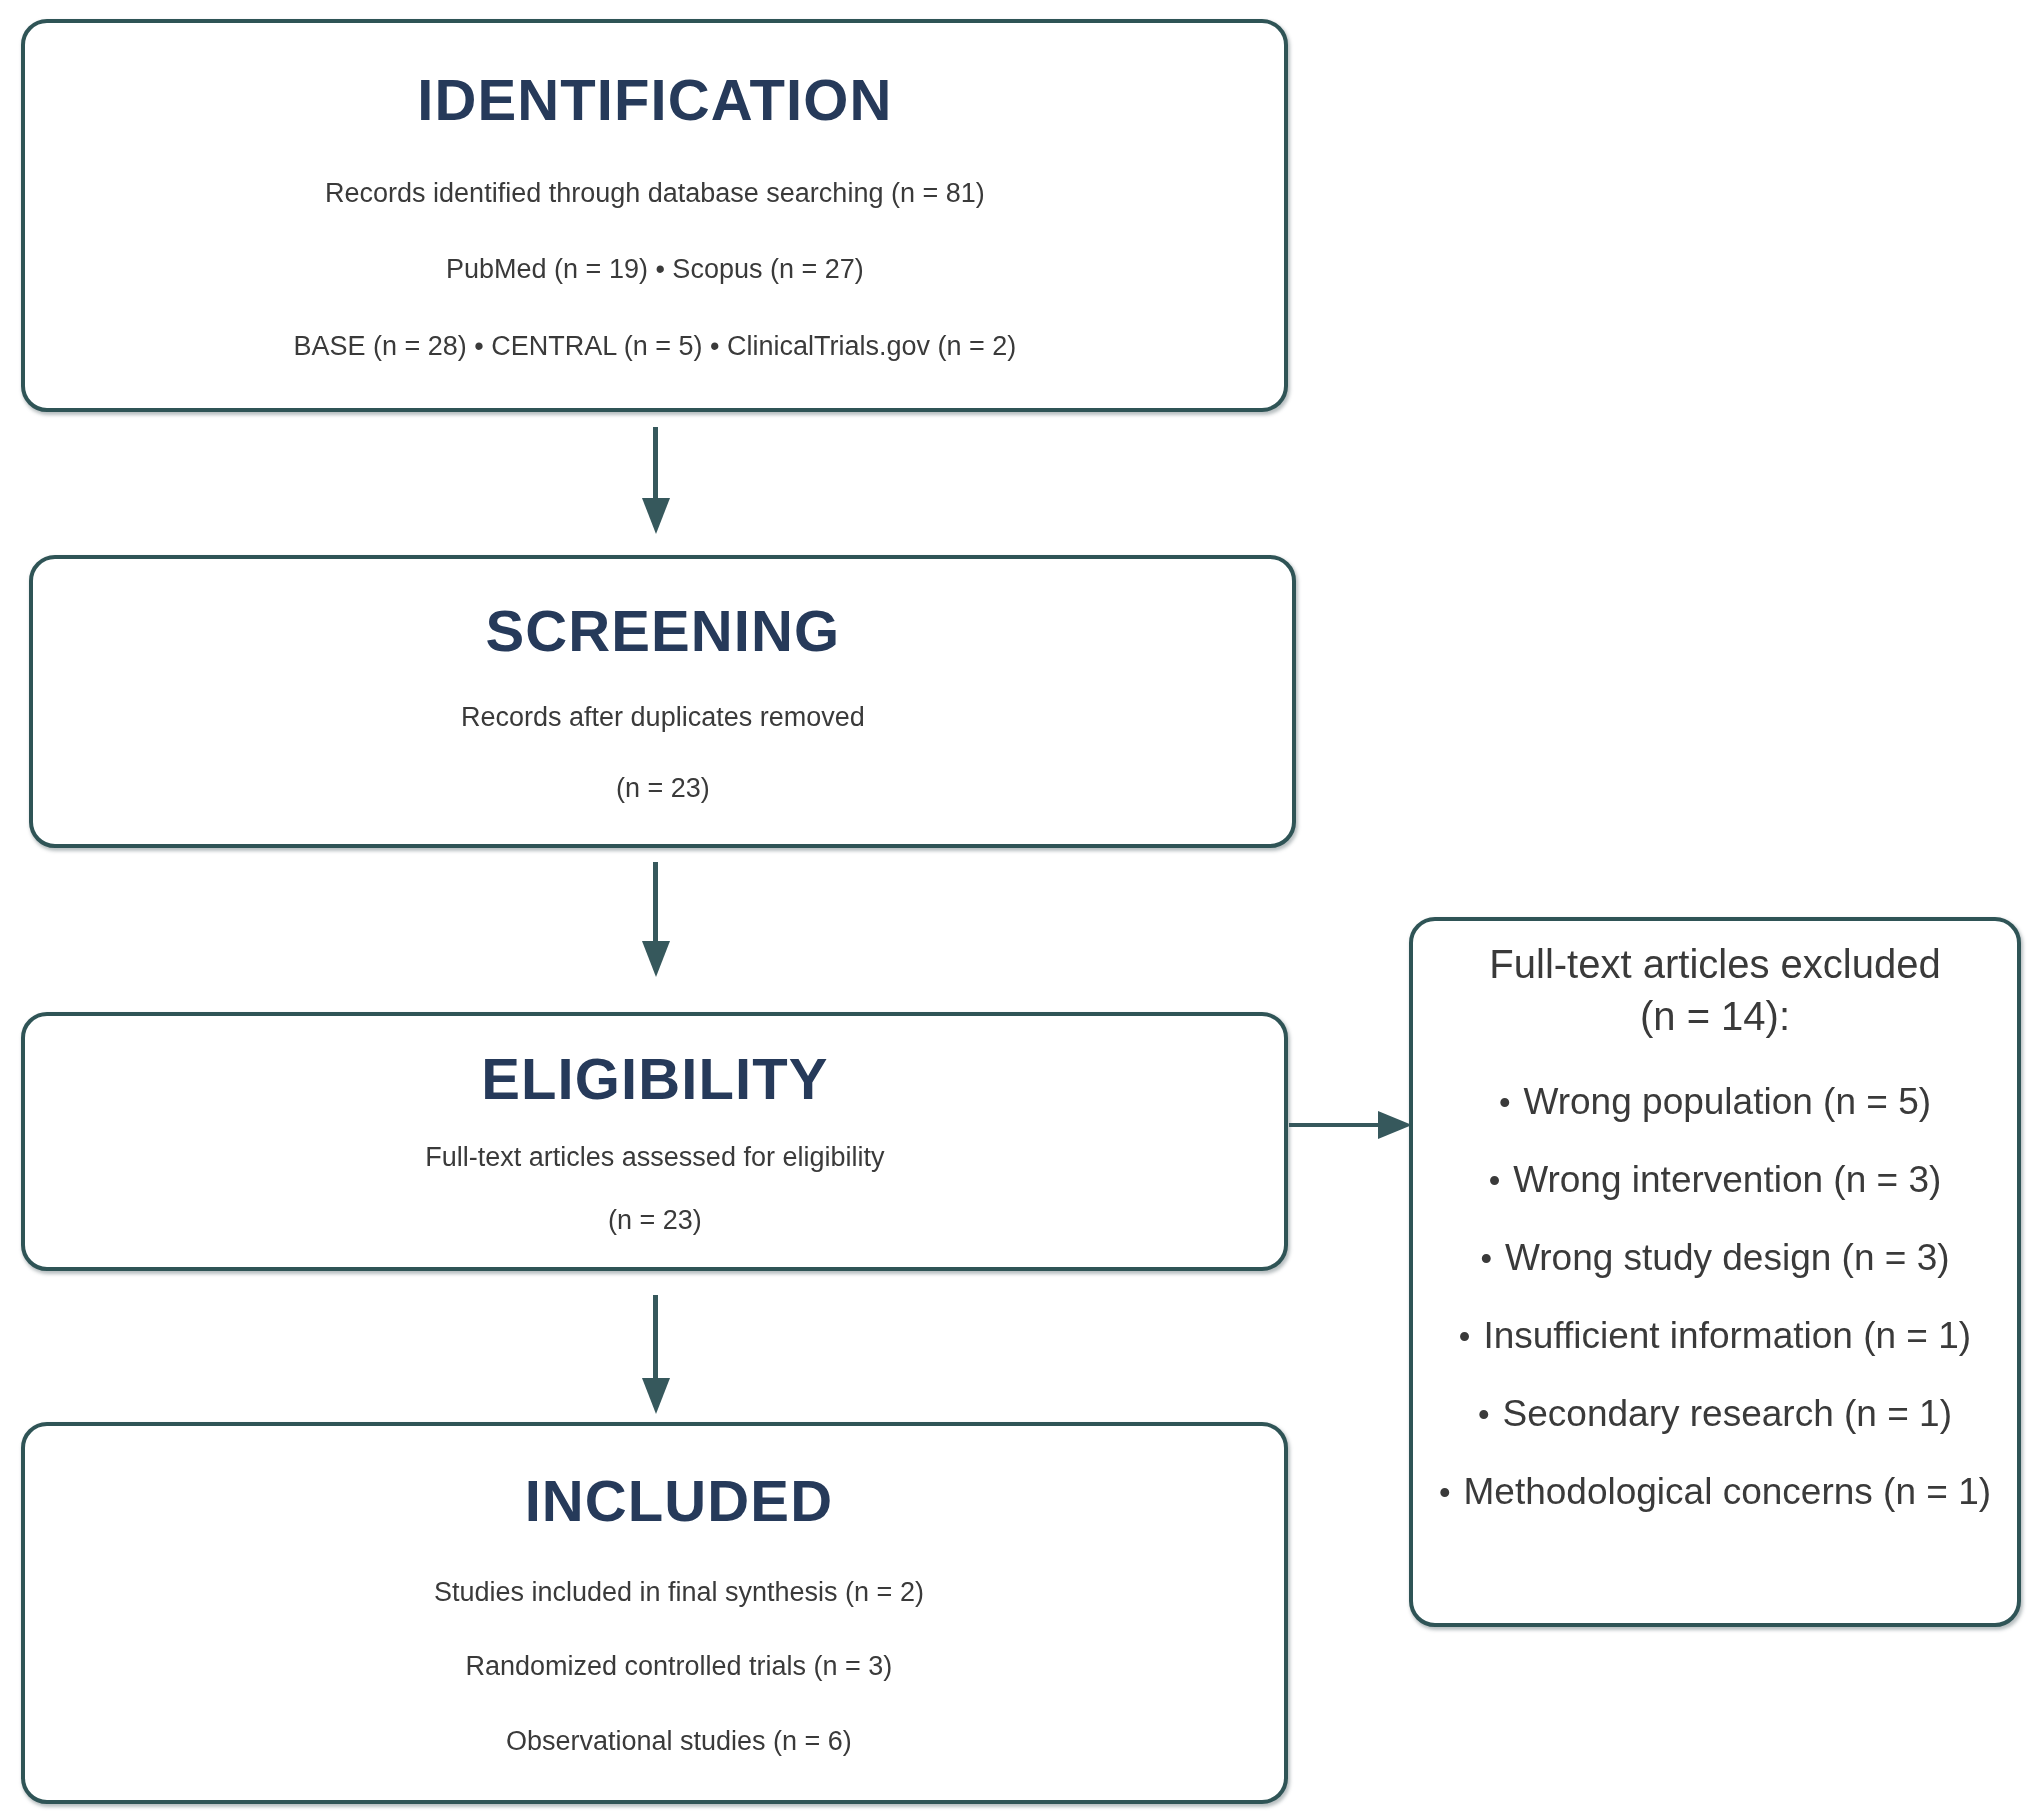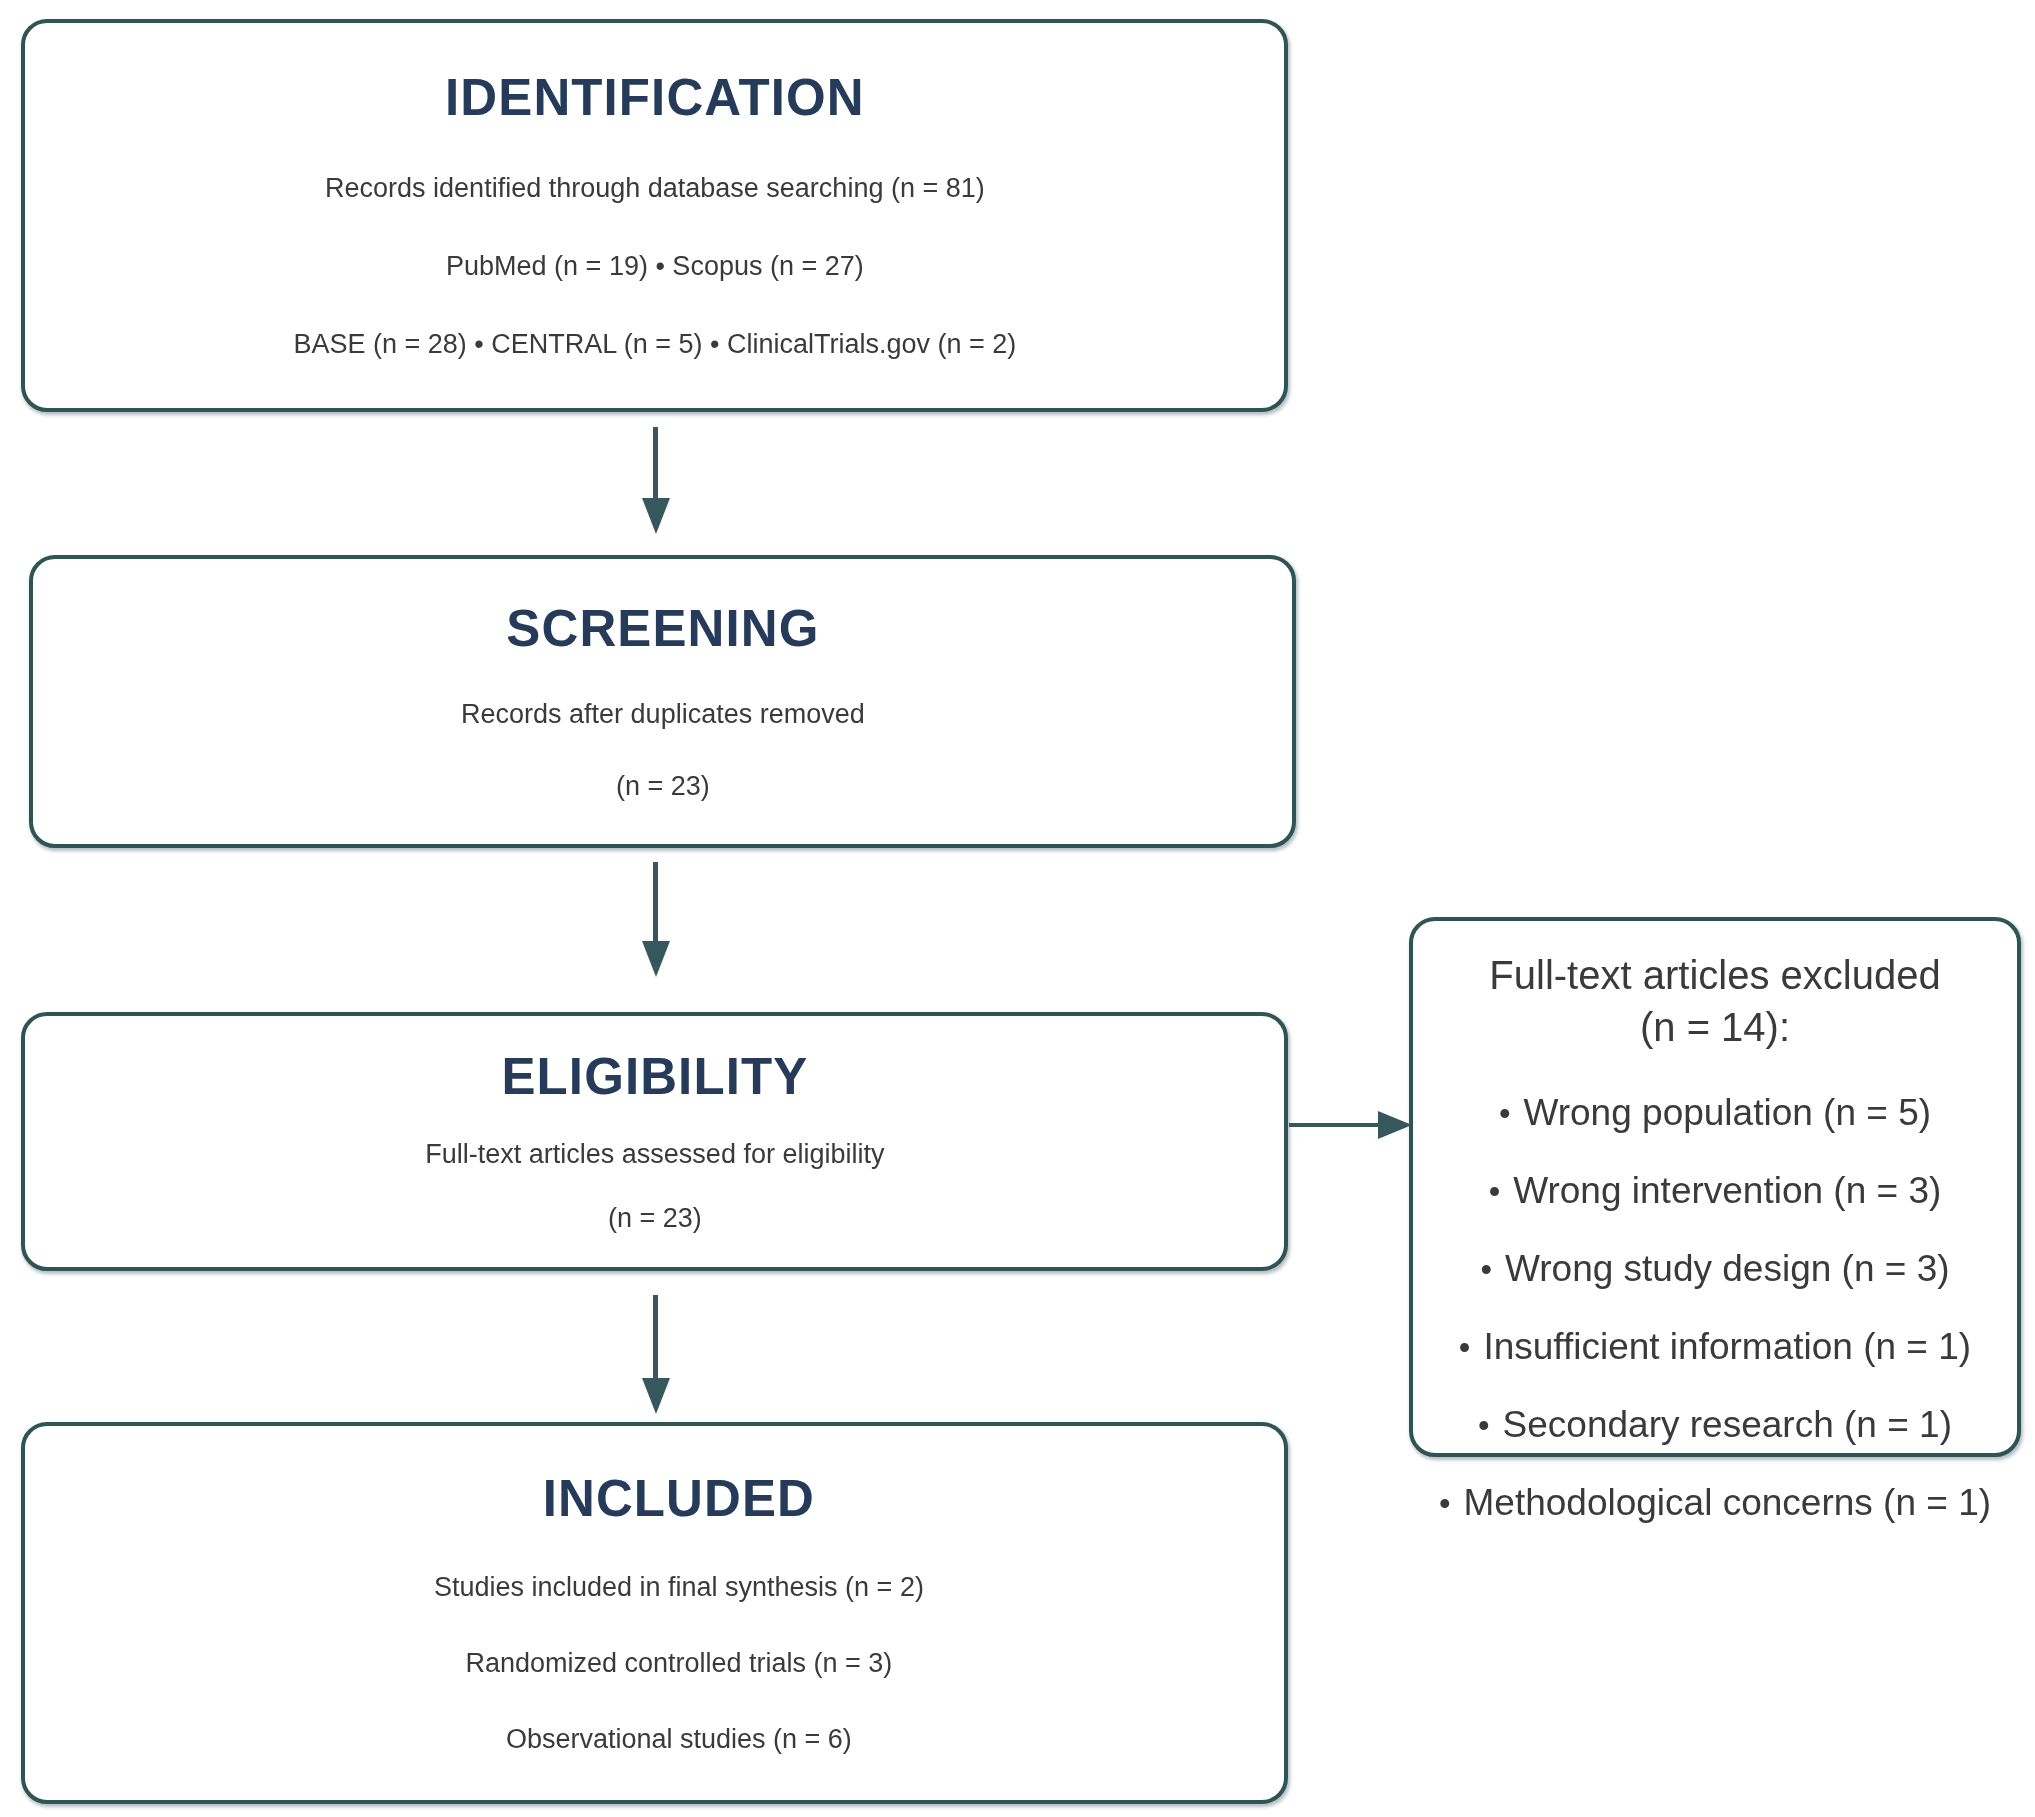--- a/index.html
+++ b/index.html
@@ -29,36 +29,36 @@
     box-shadow:1.1px 2.1px 3.7px rgba(95,110,115,0.45);
     display:flex;flex-direction:column;
     justify-content:space-evenly;align-items:center;
     text-align:center;
   }
   #box-identification{top:18.7px;height:393px;}
   #box-screening{top:555px;height:293px;margin-left:8px;}
   #box-eligibility{top:1012px;height:259px;}
   #box-included{top:1422px;height:382px;padding-left:48px;}
   .stage-title{
-    font-size:51px;font-weight:bold;letter-spacing:1.1px;
+    font-size:58px;font-weight:bold;letter-spacing:1.1px;
     color:var(--title);line-height:1.1;white-space:nowrap;
   }
   .stage-line{
     font-size:27px;color:var(--body);
     line-height:1.15;white-space:nowrap;text-align:right;
   }
   
   .side-box{
-    position:absolute;left:1409px;top:917px;width:612px;height:540px;
+    position:absolute;left:1409px;top:917px;width:612px;height:710px;
     box-sizing:border-box;
     background:var(--background);
     border:4.8px solid var(--border);
     border-radius:26px;
     box-shadow:1.1px 2.1px 3.7px rgba(95,110,115,0.45);
-    padding-top:28px;
+    padding-top:17px;
   }
   .side-heading{
     font-size:40px;color:var(--body);
     text-align:center;line-height:1.3;white-space:nowrap;
   }
   .side-list{
     list-style:none;margin:21.4px 0 0 0;padding:0;
   }
   .side-list li{
     height:78px;

